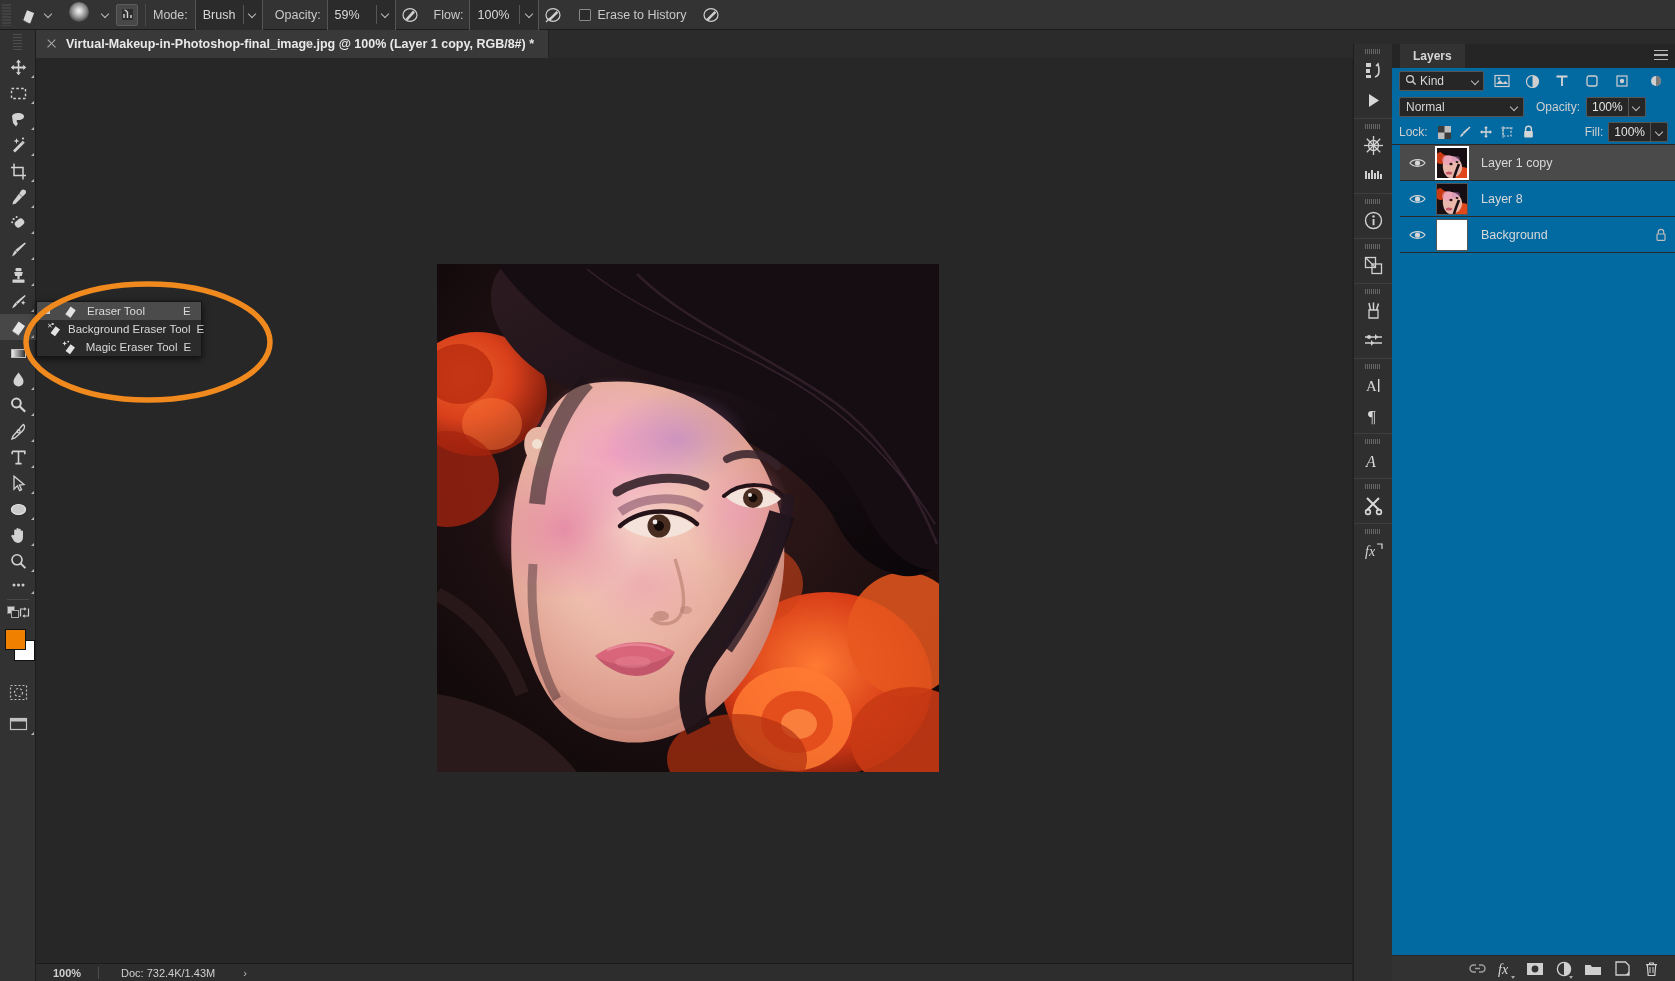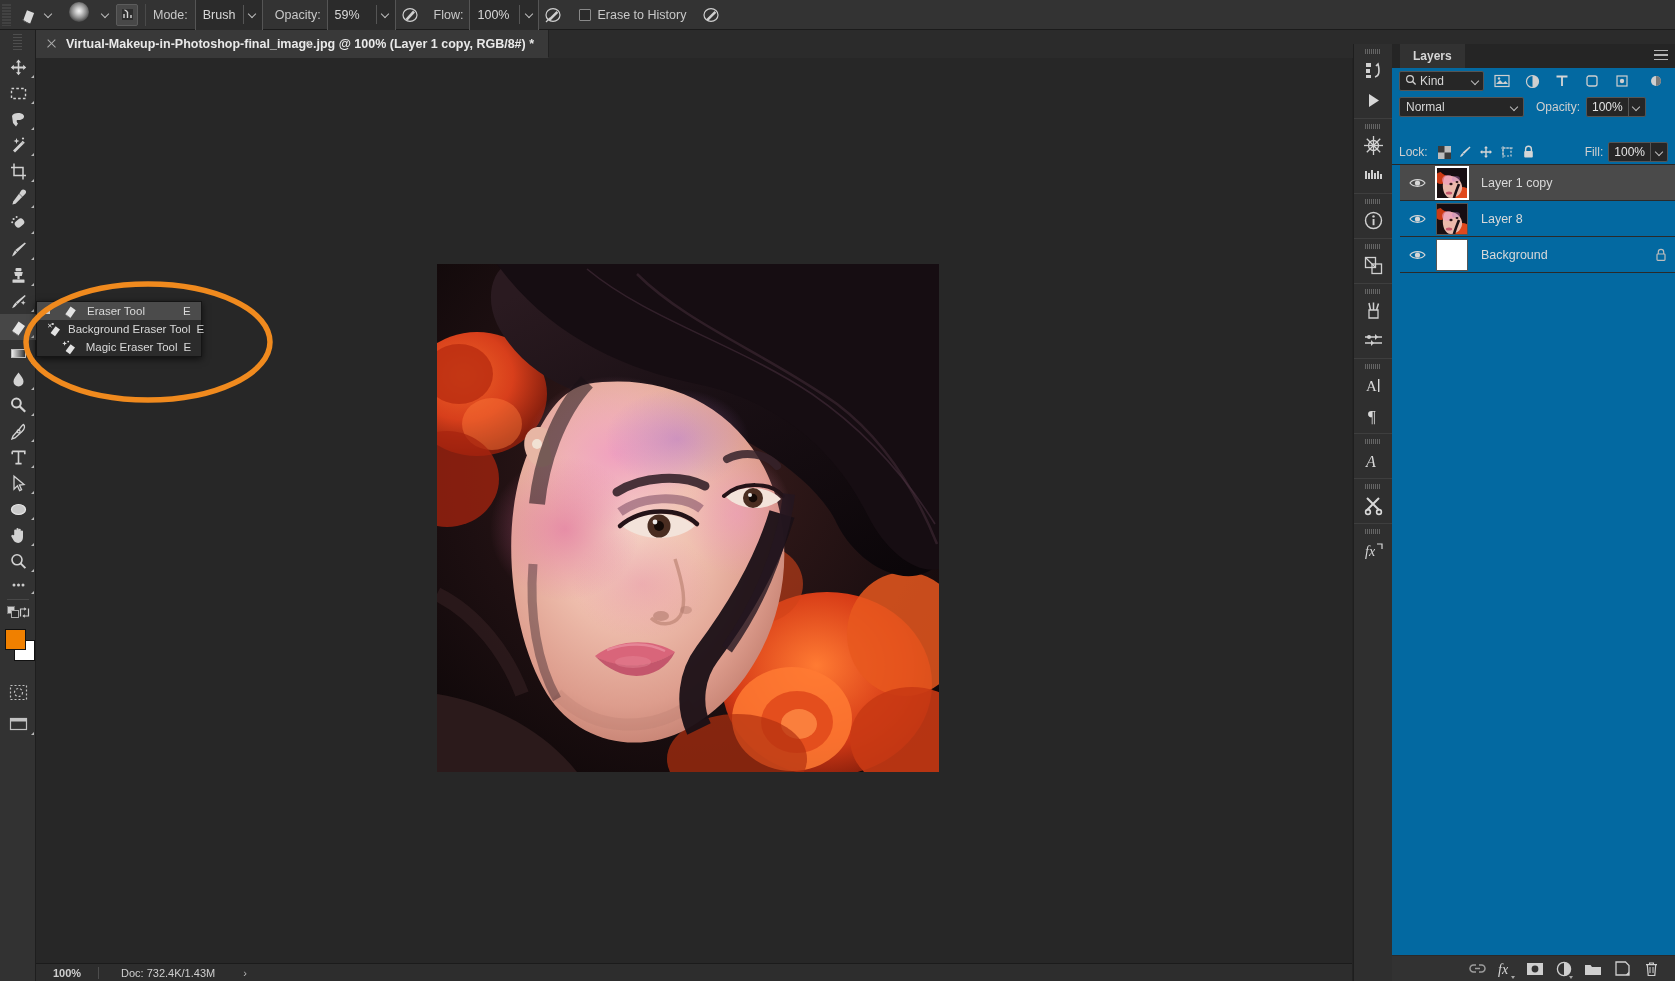--- a/index.html
+++ b/index.html
@@ -147,21 +147,21 @@
   .kindsel .ar{ width:16px;display:flex;align-items:center;justify-content:center;}
   .filt-ico{ width:24px;height:20px; display:flex;align-items:center;justify-content:center;}
   .blendsel{ display:flex;align-items:center; height:20px; width:125px;
     background:#262626;border:1px solid #555;border-radius:2px; color:#d6d6d6;font-size:12px;}
   .blendsel .bv{ flex:1; padding-left:6px;}
   .blendsel .ar{ width:18px;display:flex;align-items:center;justify-content:center;}
   .lbl-amber{ color:#cfcfcf; font-size:12px; }
   .numbox{ display:flex;align-items:center;height:20px;background:#262626;border:1px solid #555;border-radius:2px;}
   .numbox .nv{ padding:0 5px; color:#e4e4e4;font-size:12px; min-width:38px; text-align:center;}
   .numbox .ar{ width:17px;height:18px;border-left:1px solid #555;display:flex;align-items:center;justify-content:center;}
-  .lockrow{ display:flex;align-items:center;height:24px;padding:0 7px;gap:0px;margin-top:20px;}
+  .lockrow{ display:flex;align-items:center;height:24px;padding:0 7px;gap:0px;}
   .lock-ico{ width:21px;height:20px;display:flex;align-items:center;justify-content:center;}
   .layers-sep{height:1px;background:#272727;}
   .layer{
     position:relative; display:flex; align-items:center; height:36px;
     border-bottom:1px solid #2a2a2a; padding-left:2px;margin-left:8px;
   }
   .layer.selected{ background:#4a4a4a; }
   .eye{ width:30px; display:flex;align-items:center;justify-content:center;}
   .thumbwrap{ width:40px; display:flex; align-items:center; justify-content:center;}
   .thumb{ width:32px;height:32px; background:#171013; position:relative; overflow:hidden;

